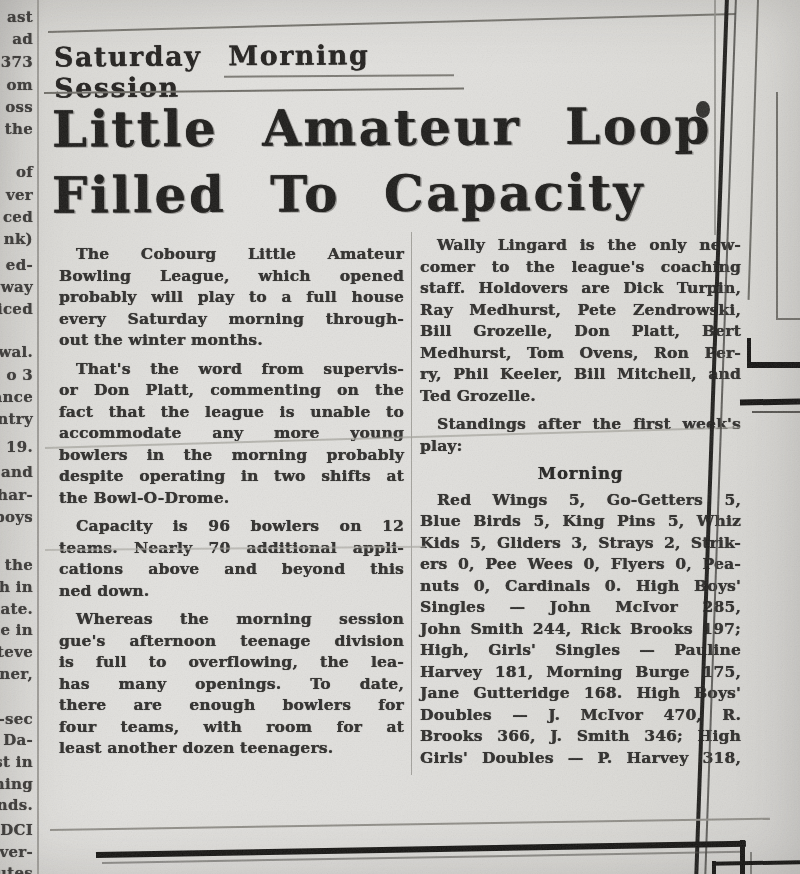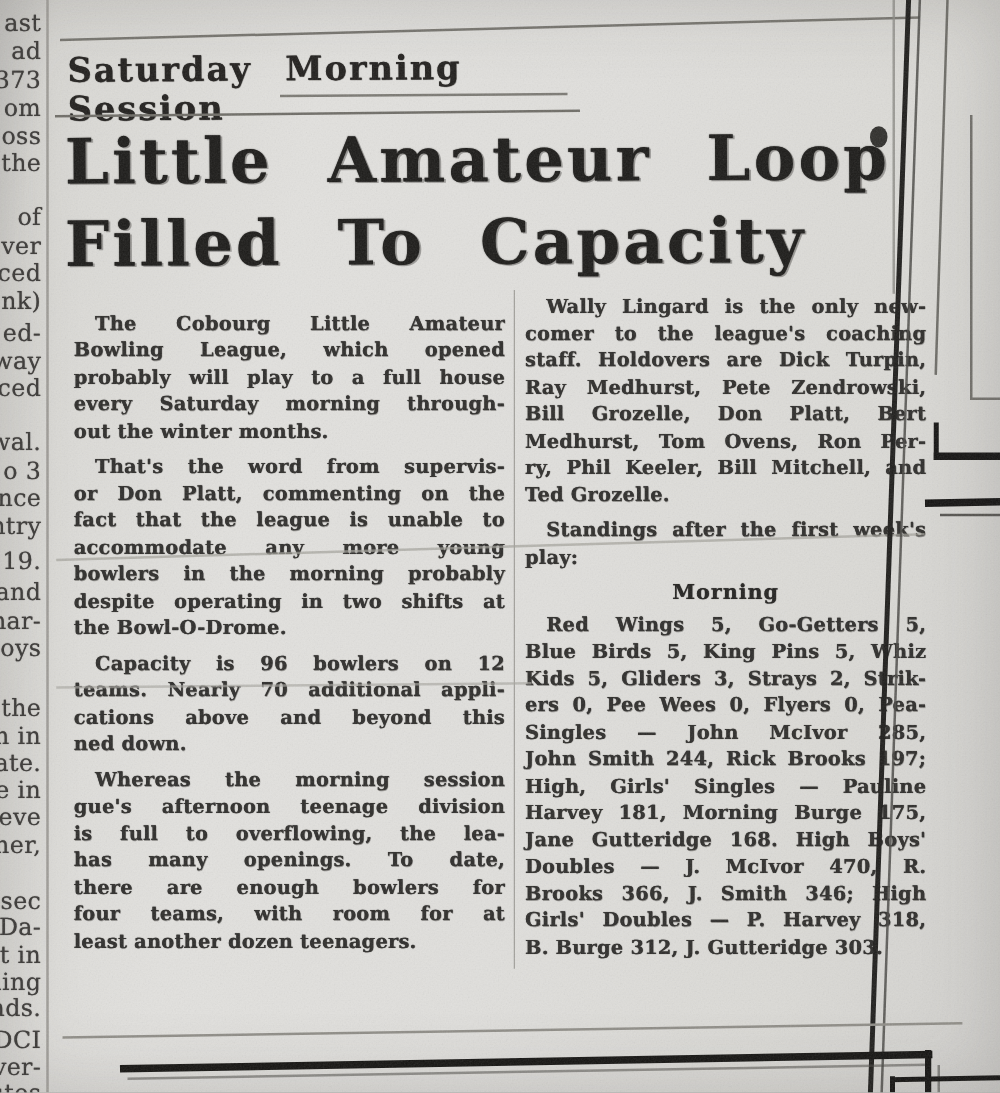--- a/index.html
+++ b/index.html
@@ -21,37 +21,37 @@
   }
   .headline{
     left:52px;width:680px;
     font-size:50px;font-weight:700;letter-spacing:2.5px;word-spacing:24px;
     color:#1c1b19;transform:rotate(-.3deg);
     text-shadow:0 0 1px rgba(20,19,17,.85),1.5px 1px .5px rgba(40,38,35,.35);
   }
   .hl1{top:98px;}
   .hl2{top:164px;}
   
-  .cols{left:45px;top:232px;width:696px;display:flex;align-items:center;}
+  .cols{left:45px;top:232px;width:696px;display:flex;align-items:flex-start;}
   .col{font-size:15.5px;line-height:21.5px;font-weight:700;letter-spacing:.2px;}
   .col-left{width:345px;padding:11px 7px 0 14px;}
   .col-right{width:321px;padding:2px 0 0 8px;border-left:1.5px solid rgba(122,120,113,.6);}
   .para{margin:0 0 7px 0;}
   .line{text-align:justify;text-align-last:justify;}
   .line.first{text-indent:17px;}
   .line.last{text-align-last:left;}
   .subhead{
     text-align:center;font-size:16.5px;font-weight:700;letter-spacing:.8px;
     margin:7px 0 4px 0;color:#232220;
   }
   
   .strip{left:0;top:0;width:34px;height:874px;}
   .frag{
     position:absolute;right:1px;white-space:nowrap;
-    font-size:19px;font-weight:400;color:#3a3836;letter-spacing:.3px;
+    font-size:15px;font-weight:700;color:#3a3836;letter-spacing:.3px;
     text-shadow:0 0 .8px rgba(55,53,50,.8);
     text-align:center;
   }
   .noise-svg{position:absolute;left:0;top:0;width:800px;height:874px;pointer-events:none;opacity:.5;}
 </style>
 </head>
 <body>
 
 <div class="page">
 
@@ -154,29 +154,29 @@
             <div class="line last">play:</div>
           </div>
         </div>
       <div class="subhead ink">Morning</div>
       <div>
           <div class="para">
             <div class="line first">Red Wings 5, Go-Getters 5,</div>
             <div class="line">Blue Birds 5, King Pins 5, Whiz</div>
             <div class="line">Kids 5, Gliders 3, Strays 2, Strik-</div>
             <div class="line">ers 0, Pee Wees 0, Flyers 0, Pea-</div>
+            <div class="line">nuts 0, Cardinals 0. High Boys'</div>
             <div class="line">Singles — John McIvor 285,</div>
             <div class="line">John Smith 244, Rick Brooks 197;</div>
             <div class="line">High, Girls' Singles — Pauline</div>
             <div class="line">Harvey 181, Morning Burge 175,</div>
             <div class="line">Jane Gutteridge 168. High Boys'</div>
             <div class="line">Doubles — J. McIvor 470, R.</div>
             <div class="line">Brooks 366, J. Smith 346; High</div>
             <div class="line">Girls' Doubles — P. Harvey 318,</div>
-            <div class="line last">B. Burge 312, J. Gutteridge 303.</div>
           </div>
         </div>
     </div>
   </div>
 
   <div class="abs" style="left:45px;top:447px;width:695px;height:1.5px;background:#a3a19a;opacity:.7;transform:rotate(-1.7deg);transform-origin:left center;"></div>
   <div class="abs" style="left:45px;top:549px;width:380px;height:1.5px;background:#a8a6a0;opacity:.65;transform:rotate(-.5deg);transform-origin:left center;"></div>
 
   <div class="abs" style="left:696px;top:101px;width:14px;height:17px;border-radius:50%;background:#1d1c1a;opacity:.9;"></div>
   <div class="abs" style="left:714px;top:0;width:1.5px;height:235px;background:#8b8984;opacity:.8;"></div>

